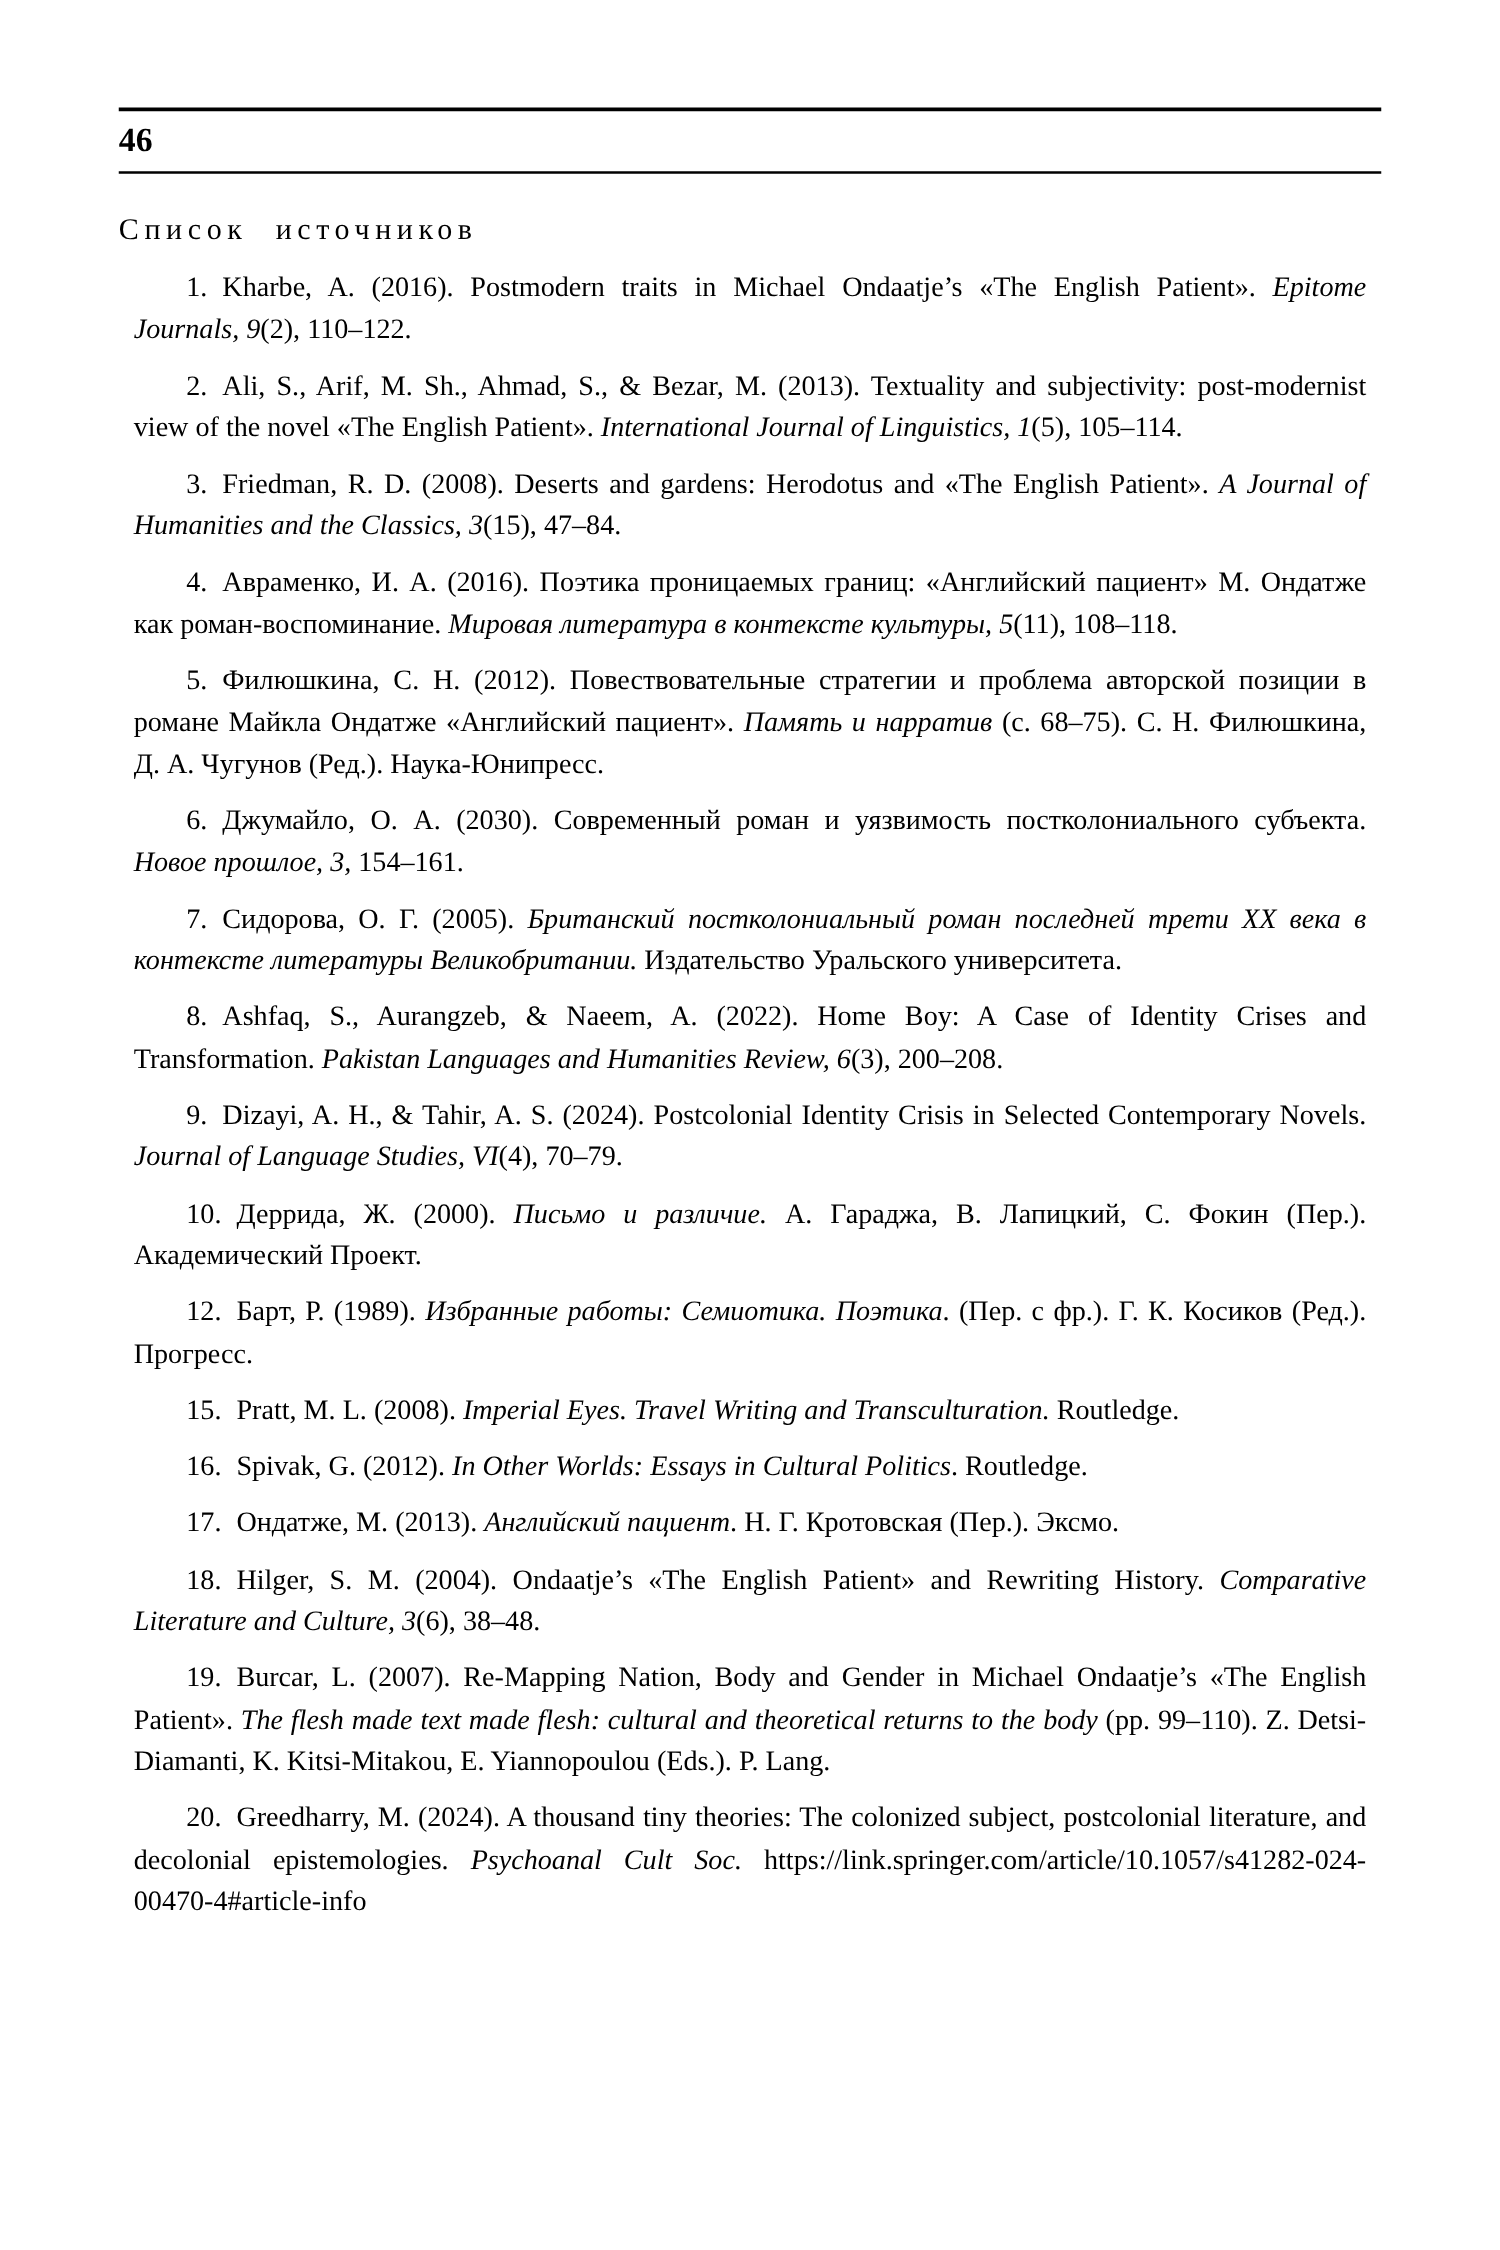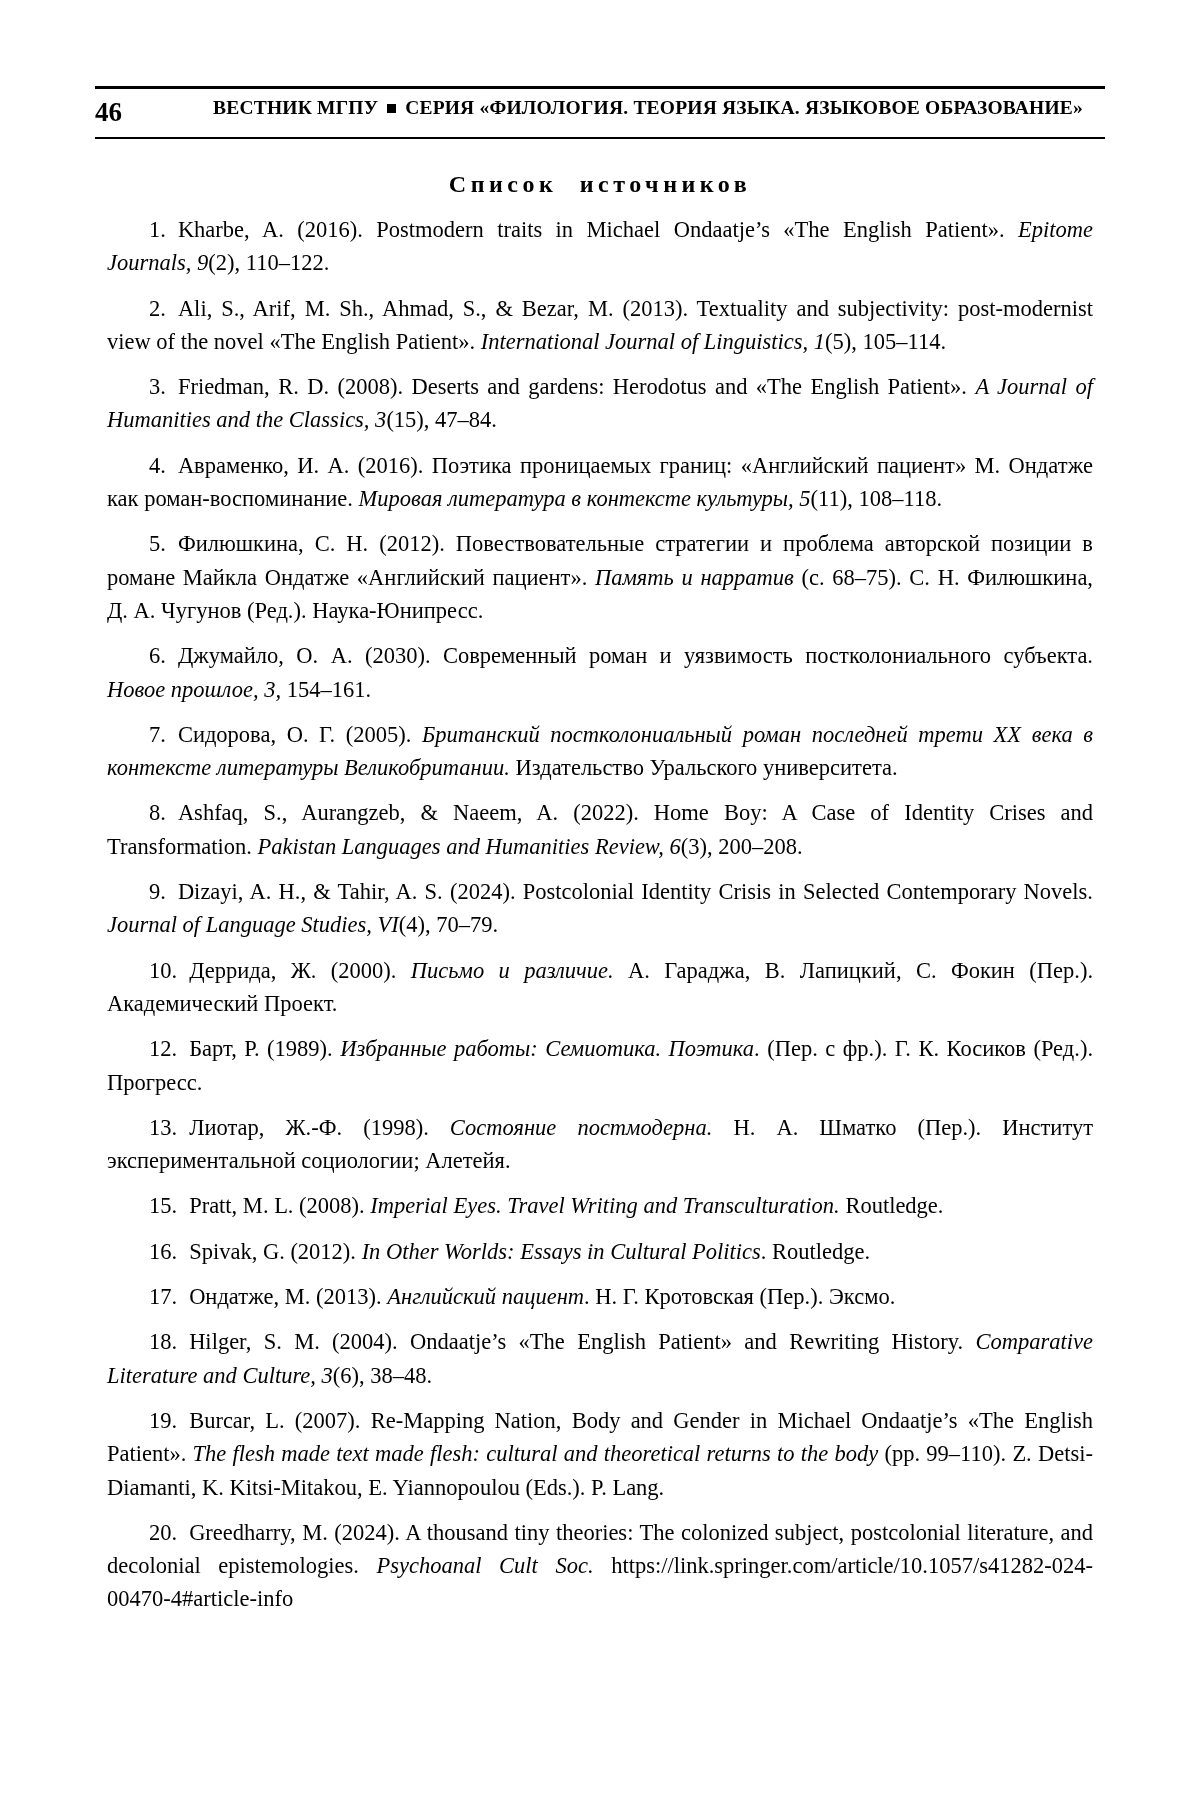--- a/index.html
+++ b/index.html
@@ -45,22 +45,22 @@
   }
   .square-bullet {
     display: inline-block;
     width: 9px;
     height: 9px;
     background: #000;
     flex: 0 0 auto;
   }
   .section-title {
     margin: 32px 0 15px 0;
-    text-align: center;
-    font-weight: bold;
+    text-align: left;
+    font-weight: normal;
     font-size: 24px;
     letter-spacing: 4.5px;
     word-spacing: 12px;
   }
   .reference-list {
     font-size: 22.5px;
     line-height: 33.3px;
   }
   .ref {
     margin: 12px;
@@ -74,42 +74,36 @@
     font-style: italic;
   }
 </style>
 </head>
 <body>
 
 <div class="page">
 
   <div class="page-header">
     <div class="page-num">46</div>
-    <div class="header-title">
-      <span>ВЕСТНИК МГПУ</span>
-      <span class="square-bullet"></span>
-      <span>СЕРИЯ «ФИЛОЛОГИЯ. ТЕОРИЯ ЯЗЫКА. ЯЗЫКОВОЕ ОБРАЗОВАНИЕ»</span>
-    </div>
   </div>
 
   <h2 class="section-title">Список источников</h2>
 
   <div class="reference-list">
       <p class="ref"><span class="ref-num">1.</span><span>Kharbe, A. (2016). Postmodern traits in Michael Ondaatje’s «The English Patient». </span><em>Epitome Journals, 9</em><span>(2), 110–122.</span></p>
       <p class="ref"><span class="ref-num">2.</span><span>Ali, S., Arif, M. Sh., Ahmad, S., &amp; Bezar, M. (2013). Textuality and subjectivity: post-modernist view of the novel «The English Patient». </span><em>International Journal of Linguistics, 1</em><span>(5), 105–114.</span></p>
       <p class="ref"><span class="ref-num">3.</span><span>Friedman, R. D. (2008). Deserts and gardens: Herodotus and «The English Patient». </span><em>A Journal of Humanities and the Classics, 3</em><span>(15), 47–84.</span></p>
       <p class="ref"><span class="ref-num">4.</span><span>Авраменко, И. А. (2016). Поэтика проницаемых границ: «Английский пациент» М. Ондатже как роман-воспоминание. </span><em>Мировая литература в контексте культуры, 5</em><span>(11), 108–118.</span></p>
       <p class="ref"><span class="ref-num">5.</span><span>Филюшкина, С. Н. (2012). Повествовательные стратегии и проблема авторской позиции в романе Майкла Ондатже «Английский пациент». </span><em>Память и нарратив</em><span> (с. 68–75). С. Н. Филюшкина, Д. А. Чугунов (Ред.). Наука-Юнипресс.</span></p>
       <p class="ref"><span class="ref-num">6.</span><span>Джумайло, О. А. (2030). Современный роман и уязвимость постколониального субъекта. </span><em>Новое прошлое, 3,</em><span> 154–161.</span></p>
       <p class="ref"><span class="ref-num">7.</span><span>Сидорова, О. Г. (2005). </span><em>Британский постколониальный роман последней трети XX века в контексте литературы Великобритании.</em><span> Издательство Уральского университета.</span></p>
       <p class="ref"><span class="ref-num">8.</span><span>Ashfaq, S., Aurangzeb, &amp; Naeem, A. (2022). Home Boy: A Case of Identity Crises and Transformation. </span><em>Pakistan Languages and Humanities Review, 6</em><span>(3), 200–208.</span></p>
       <p class="ref"><span class="ref-num">9.</span><span>Dizayi, A. H., &amp; Tahir, A. S. (2024). Postcolonial Identity Crisis in Selected Contemporary Novels. </span><em>Journal of Language Studies, VI</em><span>(4), 70–79.</span></p>
       <p class="ref"><span class="ref-num">10.</span><span>Деррида, Ж. (2000). </span><em>Письмо и различие.</em><span> А. Гараджа, В. Лапицкий, С. Фокин (Пер.). Академический Проект.</span></p>
       <p class="ref"><span class="ref-num">12.</span><span>Барт, Р. (1989). </span><em>Избранные работы: Семиотика. Поэтика</em><span>. (Пер. с фр.). Г. К. Косиков (Ред.). Прогресс.</span></p>
-      <p class="ref"><span class="ref-num">13.</span><span>Лиотар, Ж.-Ф. (1998). </span><em>Состояние постмодерна.</em><span> Н. А. Шматко (Пер.). Институт экспериментальной социологии; Алетейя.</span></p>
       <p class="ref"><span class="ref-num">15.</span><span>Pratt, M. L. (2008). </span><em>Imperial Eyes. Travel Writing and Transculturation.</em><span> Routledge.</span></p>
       <p class="ref"><span class="ref-num">16.</span><span>Spivak, G. (2012). </span><em>In Other Worlds: Essays in Cultural Politics</em><span>. Routledge.</span></p>
       <p class="ref"><span class="ref-num">17.</span><span>Ондатже, М. (2013). </span><em>Английский пациент</em><span>. Н. Г. Кротовская (Пер.). Эксмо.</span></p>
       <p class="ref"><span class="ref-num">18.</span><span>Hilger, S. M. (2004). Ondaatje’s «The English Patient» and Rewriting History. </span><em>Comparative Literature and Culture, 3</em><span>(6), 38–48.</span></p>
       <p class="ref"><span class="ref-num">19.</span><span>Burcar, L. (2007). Re-Mapping Nation, Body and Gender in Michael Ondaatje’s «The English Patient». </span><em>The flesh made text made flesh: cultural and theoretical returns to the body</em><span> (pp. 99–110). Z. Detsi-Diamanti, K. Kitsi-Mitakou, E. Yiannopoulou (Eds.). P. Lang.</span></p>
       <p class="ref"><span class="ref-num">20.</span><span>Greedharry, M. (2024). A thousand tiny theories: The colonized subject, postcolonial literature, and decolonial epistemologies. </span><em>Psychoanal Cult Soc.</em><span> https://link.springer.com/article/10.1057/s41282-024-00470-4#article-info</span></p>
     </div>
 
 </div>
 

